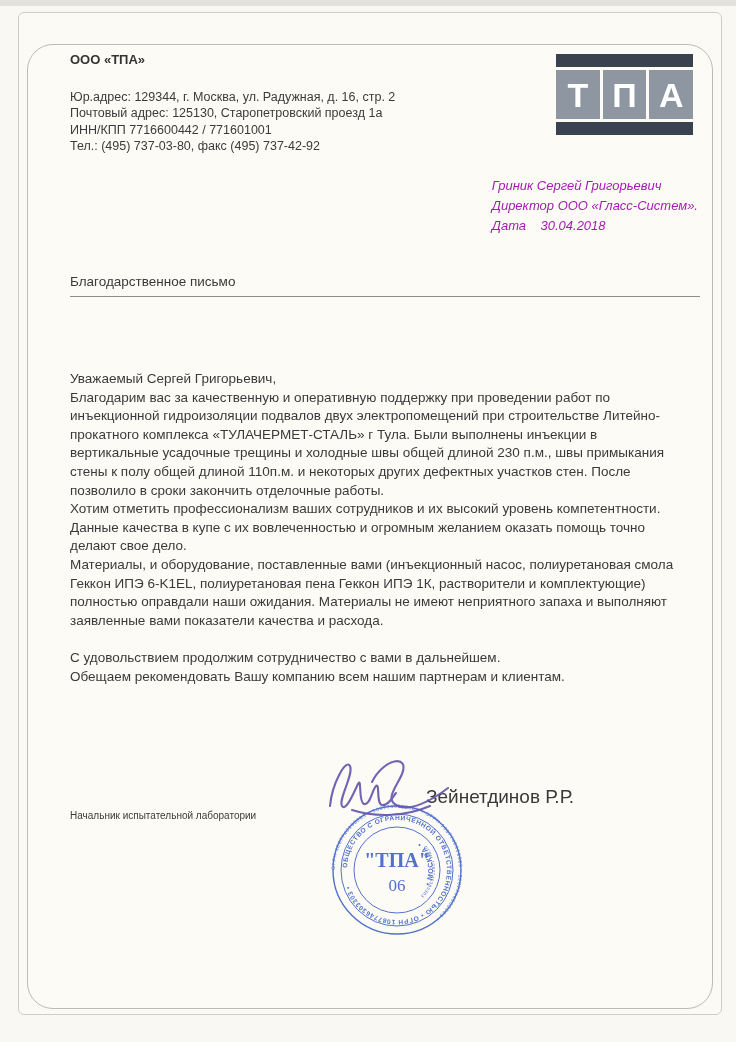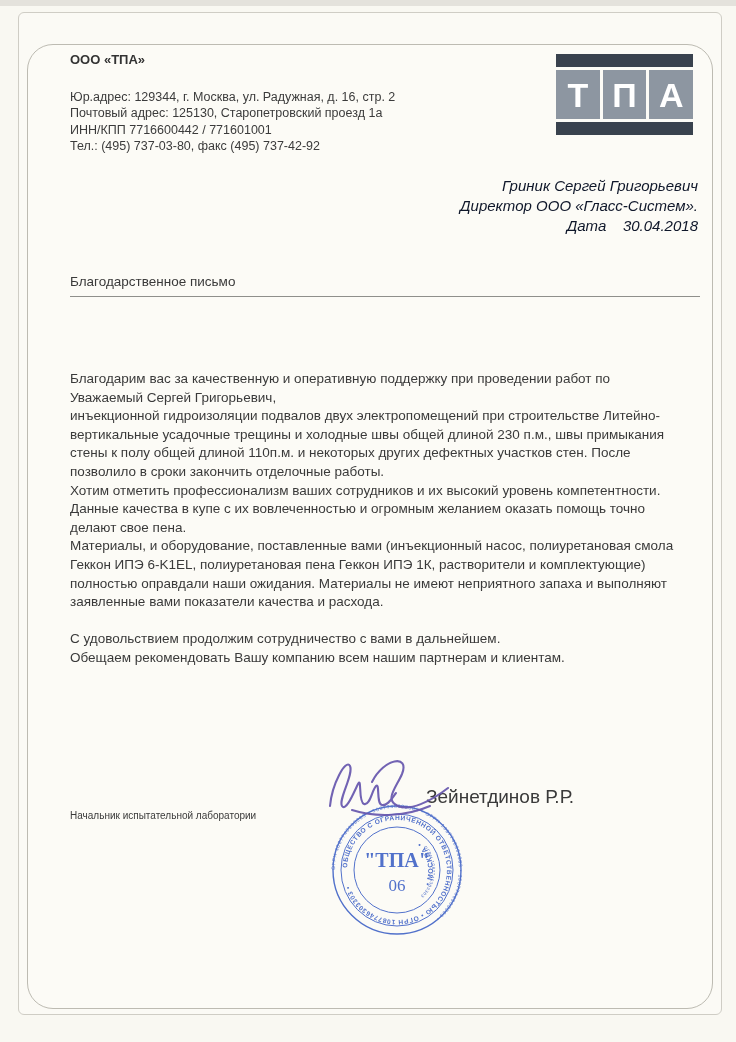--- a/index.html
+++ b/index.html
@@ -20,22 +20,22 @@
   .company-name{font-weight:bold;font-size:13px;margin-bottom:20px;color:#333;}
 
   
   .logo{position:absolute;left:556px;top:54px;width:137px;}
   .logo-bar{height:13px;background:#39424e;}
   .logo-tiles{display:flex;gap:3px;margin:3px 0;}
   .logo-tile{flex:1;height:49px;background:#8d96a1;display:flex;align-items:center;justify-content:center;}
   .logo-letter{color:#ffffff;font-weight:bold;font-size:34px;line-height:1;letter-spacing:0;}
 
   
-  .recipient{position:absolute;right:38px;top:176px;text-align:right;
-    font-style:italic;font-size:15px;line-height:20px;color:#0f172a;}
+  .recipient{position:absolute;right:38px;top:176px;text-align:left;
+    font-style:italic;font-size:13px;line-height:20px;color:#a21caf;}
   .recipient div{white-space:pre;}
 
   
   .letter-title{position:absolute;left:70px;top:274px;font-size:13.5px;color:#3a3a3a;}
   .title-underline{position:absolute;left:70px;top:296px;width:630px;height:0;border-bottom:1px solid #8f8f8b;}
 
   
   .letter-body{position:absolute;left:70px;top:370px;width:628px;
     font-size:13.5px;line-height:18.6px;color:#3a3a3a;}
   .letter-body div{min-height:18.6px;}
@@ -84,29 +84,30 @@
 <div class="recipient">
     <div>Гриник Сергей Григорьевич</div>
     <div>Директор ООО «Гласс-Систем».</div>
     <div>Дата    30.04.2018</div>
   </div>
 
 <div class="letter-title">Благодарственное письмо</div>
 <div class="title-underline"></div>
 
 <div class="letter-body">
+    <div>Уважаемый Сергей Григорьевич,</div>
     <div>Благодарим вас за качественную и оперативную поддержку при проведении работ по</div>
-    <div>Уважаемый Сергей Григорьевич,</div>
     <div>инъекционной гидроизоляции подвалов двух электропомещений при строительстве Литейно-</div>
+    <div>прокатного комплекса «ТУЛАЧЕРМЕТ-СТАЛЬ» г Тула. Были выполнены инъекции в</div>
     <div>вертикальные усадочные трещины и холодные швы общей длиной 230 п.м., швы примыкания</div>
     <div>стены к полу общей длиной 110п.м. и некоторых других дефектных участков стен. После</div>
     <div>позволило в сроки закончить отделочные работы.</div>
     <div>Хотим отметить профессионализм ваших сотрудников и их высокий уровень компетентности.</div>
     <div>Данные качества в купе с их вовлеченностью и огромным желанием оказать помощь точно</div>
-    <div>делают свое пена.</div>
+    <div>делают свое дело.</div>
     <div>Материалы, и оборудование, поставленные вами (инъекционный насос, полиуретановая смола</div>
     <div>Геккон ИПЭ 6-K1EL, полиуретановая пена Геккон ИПЭ 1К, растворители и комплектующие)</div>
     <div>полностью оправдали наши ожидания. Материалы не имеют неприятного запаха и выполняют</div>
     <div>заявленные вами показатели качества и расхода.</div>
     <div>&nbsp;</div>
     <div>С удовольствием продолжим сотрудничество с вами в дальнейшем.</div>
     <div>Обещаем рекомендовать Вашу компанию всем нашим партнерам и клиентам.</div>
   </div>
 
 <div class="signatory-position">Начальник испытательной лаборатории</div>

